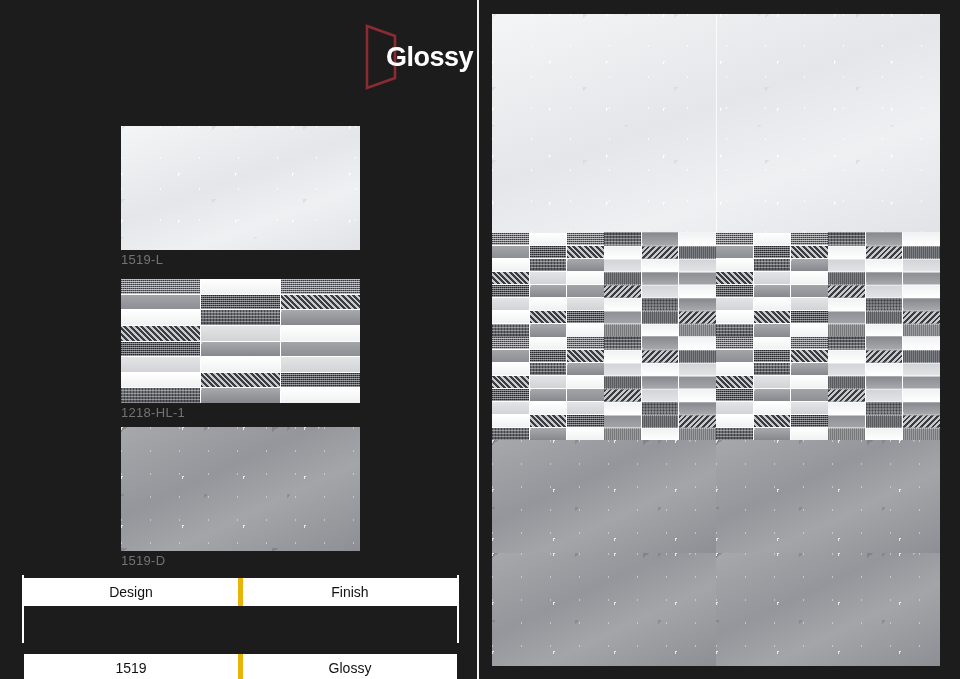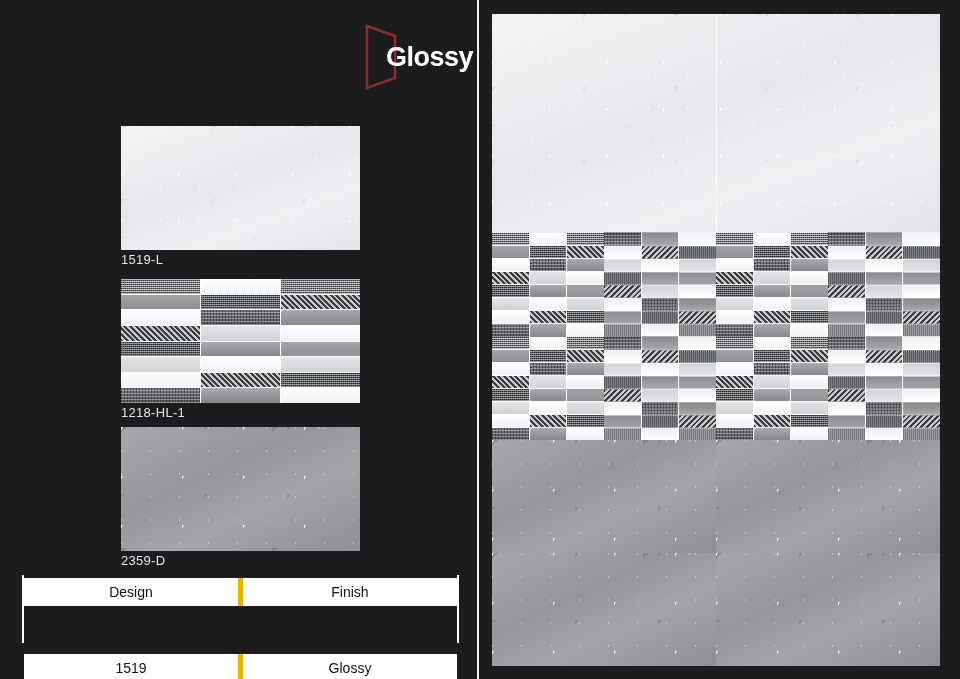--- a/index.html
+++ b/index.html
@@ -19,21 +19,21 @@
   #brand-mark{position:absolute;left:0;top:0;width:32px;height:66px;}
   #brand-name{
     position:absolute;left:21px;top:17px;
     color:#ffffff;font-size:27px;font-weight:bold;letter-spacing:-0.5px;
     line-height:32px;white-space:nowrap;
   }
 
   
   .swatch{position:absolute;left:121px;width:239px;height:124px;overflow:hidden;}
   .swatch-label{
-    position:absolute;left:121px;color:#e5e5e5;font-size:13px;
+    position:absolute;left:121px;color:#737373;font-size:13px;
     letter-spacing:0.3px;white-space:nowrap;
   }
   #swatch-light{top:126px;}
   #label-light{top:252px;}
   #swatch-hl{top:279px;}
   #label-hl{top:405px;}
   #swatch-dark{top:427px;}
   #label-dark{top:553px;}
 
   
@@ -176,21 +176,21 @@
             <div class="hl-strip f-checkdark"></div>
             <div class="hl-strip f-white"></div>
           </div>
         </div>
     </div>
     <div class="swatch-label" id="label-hl">1218-HL-1</div>
 
     <div class="swatch" id="swatch-dark">
       <div class="marble-dark"></div>
     </div>
-    <div class="swatch-label" id="label-dark">2359-D</div>
+    <div class="swatch-label" id="label-dark">1519-D</div>
 
     <div id="spec-table">
       <div id="spec-left-rule"></div>
       <div id="spec-right-rule"></div>
 
       <div class="spec-row" id="spec-head">
         <div class="spec-cell">Design</div>
         <div class="spec-cell">Finish</div>
       </div>
 

